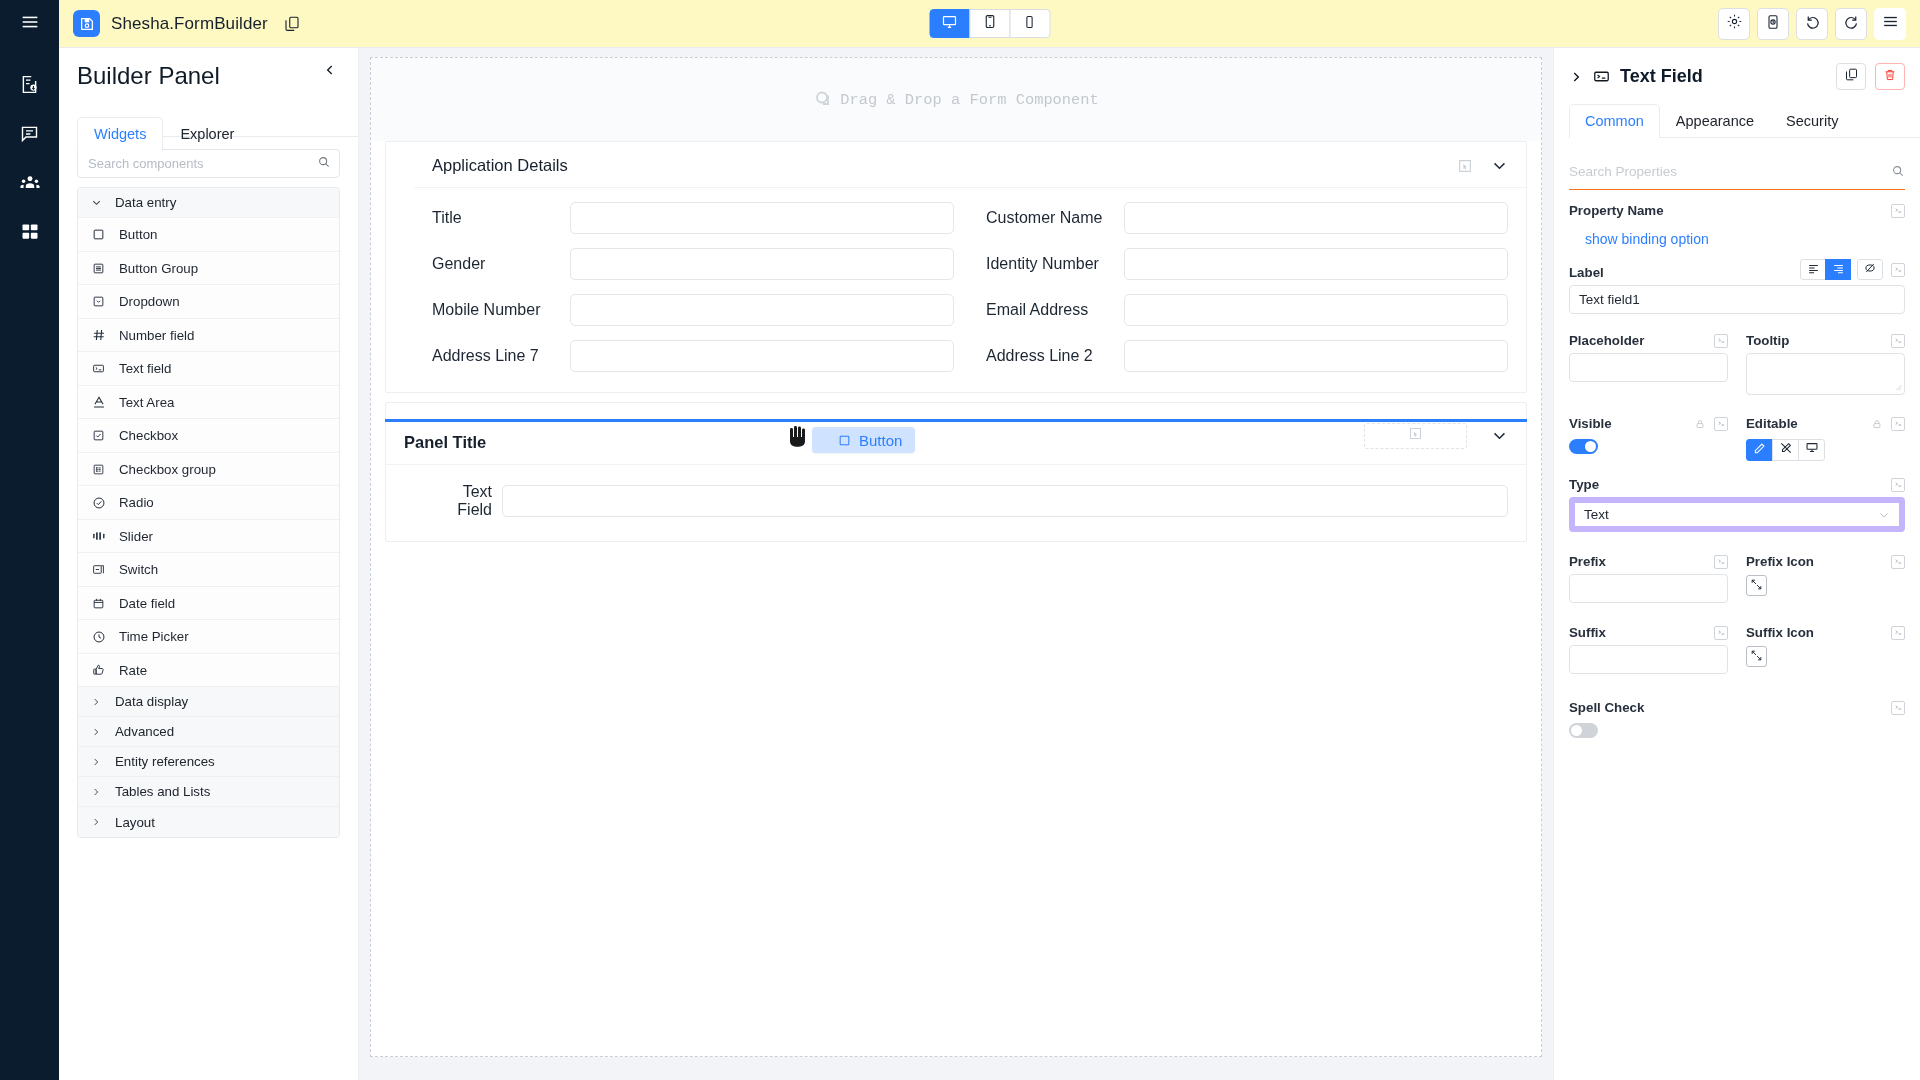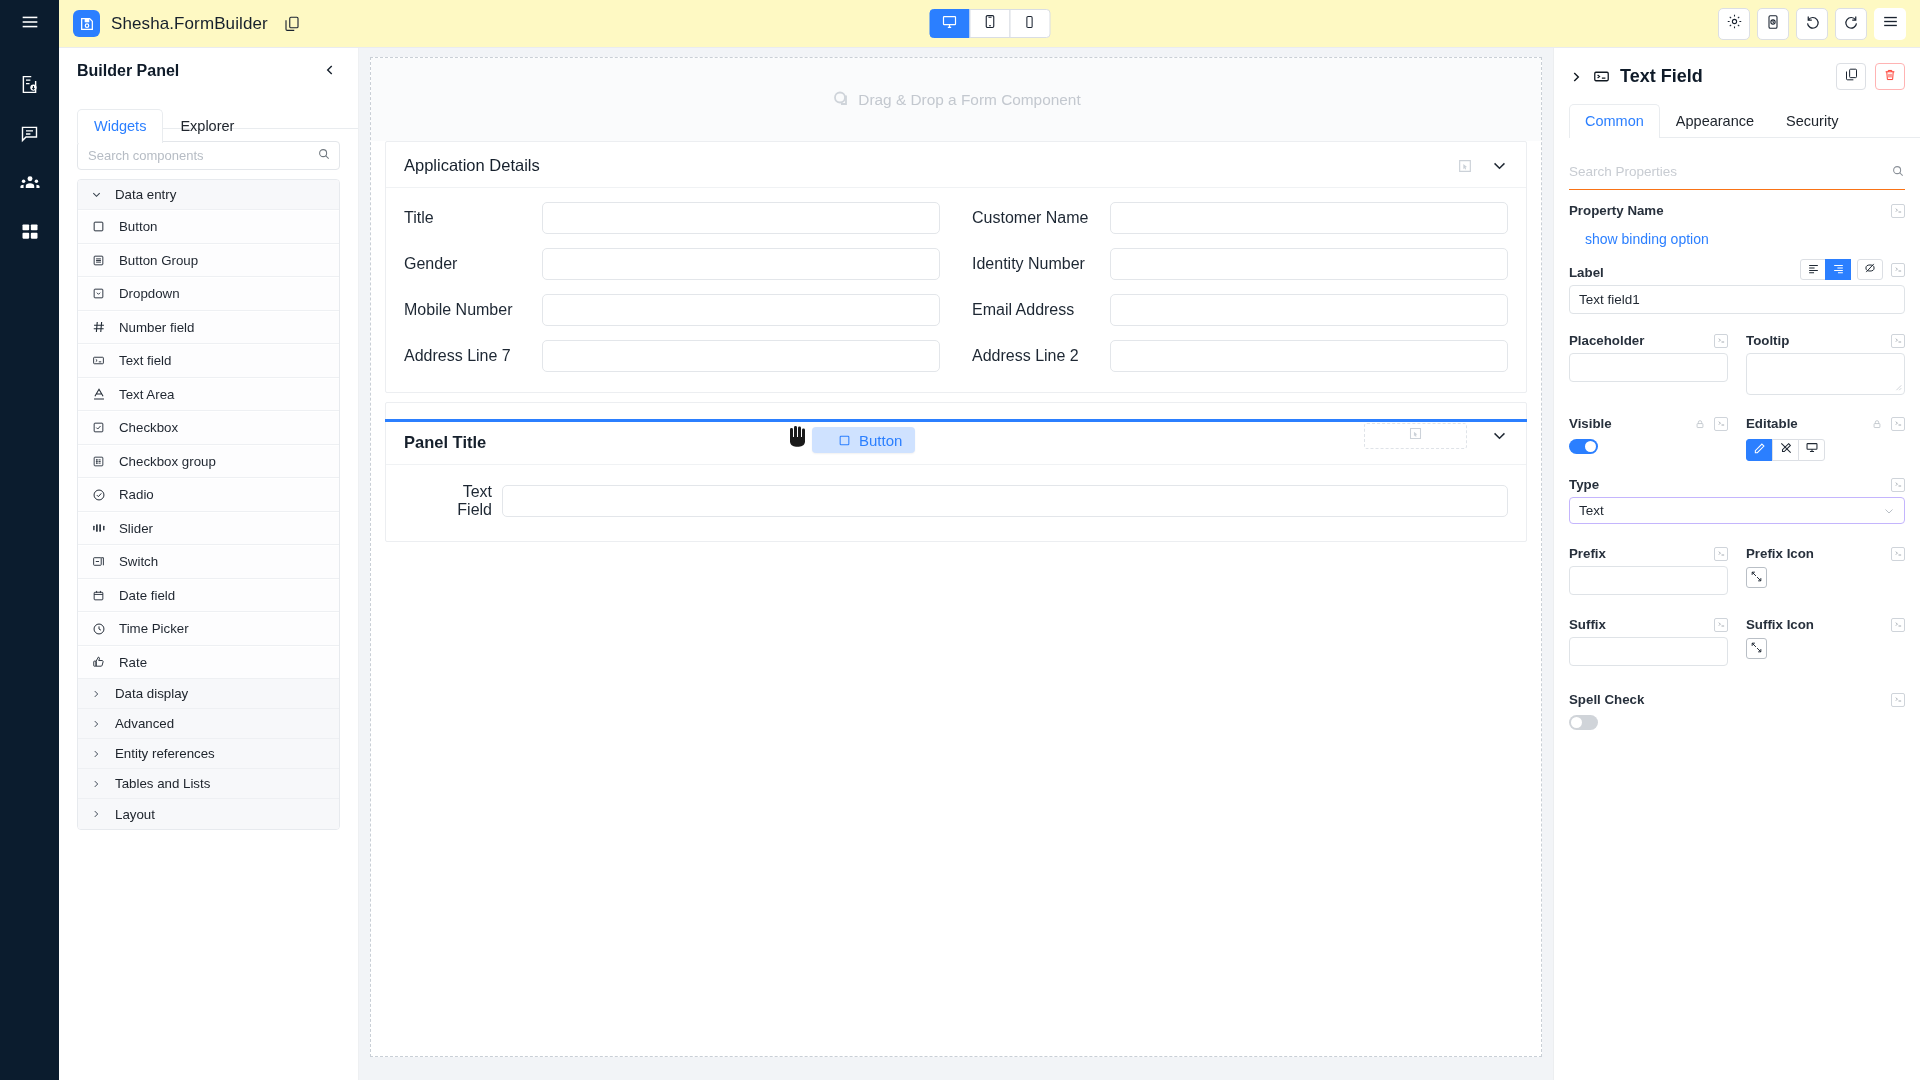--- a/index.html
+++ b/index.html
@@ -64,21 +64,21 @@
   .body { display: flex; flex: 1 1 auto; min-height: 0; }
 
   
   .builder {
     width: 300px; flex: 0 0 300px; background: #fff; border-right: 1px solid #eef0f2;
     padding: 0; position: relative; display:flex; flex-direction:column;
   }
   .builder-head {
     padding: 14px 18px 0 18px; display: flex; align-items: flex-start;
   }
-  .builder-title { font-size: 16px; font-weight: 700; color: #0f1b29; }
+  .builder-title { font-size: 24px; font-weight: 400; color: #0f1b29; }
   .collapse-btn {
     margin-left: auto; cursor: pointer; width: 20px; height: 20px;
     display: flex; align-items: center; justify-content: center; color: #1b2430;
   }
   .tabs-row { display: flex; margin: 12px 0 0 18px; border-bottom: 1px solid #e9ecef; width: calc(100% - 18px); }
   .bp-tab {
     padding: 8px 16px 9px 16px; font-size: 14.5px; color: #20262e; cursor: pointer;
     border: 1px solid transparent; border-bottom: none; background: transparent; position: relative; top: 15px;
   }
   .bp-tab.active {
@@ -114,26 +114,26 @@
   .canvas-area {
     flex: 1 1 auto; background: #f2f4f7; position: relative; padding: 9px 0 0 0;
     display: flex; justify-content: center; overflow: hidden;
   }
   .canvas-sheet {
     width: 1172px; height: 1000px; background: #ffffff; border: 1px dashed #c9cfd6;
     position: relative;
   }
   .dropzone-top {
     height: 83px; background: #fafbfc; display: flex; align-items: center; justify-content: center;
-    gap: 3px; color: #c3c8cf; font-size: 15.4px;
+    gap: 3px; color: #c3c8cf; font-size: 15.4px; font-family: Liberation Mono, monospace;
   }
   .dz-ico { display: flex; align-items: center; color: #cfd4da; }
 
   .fcard {
-    background: #fff; border: 1px solid #eceef1; margin: 0 14px; border-radius: 2px;
+    background: #fff; border: 1px solid #eceef1; margin: 0 14px; border-radius: 2px; padding-left: 28px;
   }
   .fcard-head {
     display: flex; align-items: center; padding: 14px 18px 12px 18px;
     border-bottom: 1px solid #f0f2f4;
   }
   .fcard-title { font-size: 16.5px; color: #16202c; }
   .fcard-head-actions { margin-left: auto; display: flex; align-items: center; gap: 18px; }
   .head-ico { color: #cbd1d8; display: flex; cursor: pointer; }
   .head-chev { color: #1f2833; display: flex; cursor: pointer; }
 
@@ -256,21 +256,21 @@
   .editable-group { display: flex; margin-top: 8px; }
   .eg-btn {
     width: 27px; height: 22px; border: 1px solid #dcdfe4; background: #fff;
     display: flex; align-items: center; justify-content: center; cursor: pointer; margin-left: -1px;
   }
   .eg-btn:first-child { border-radius: 3px 0 0 3px; margin-left: 0; }
   .eg-btn:last-child { border-radius: 0 3px 3px 0; }
   .eg-btn.sel { background: #2b7fff; border-color: #2b7fff; }
 
   .pselect {
-    width: 100%; height: 27px; border: 1px solid #c4b5fd; border-radius: 4px; margin-top: 5px;
+    width: 100%; height: 35px; border: 6px solid #c4b5fd; border-radius: 4px; margin-top: 5px;
     display: flex; align-items: center; padding: 0 9px; font-size: 13.5px; color: #1f2731;
     cursor: pointer; background: #fff;
   }
   .pselect .sv { flex: 1 1 auto; }
   .pselect .sc { color: #b9bfc6; display: flex; }
 
   .icon-pick {
     width: 21px; height: 21px; border: 1px solid #b9bfc6; border-radius: 3px; margin-top: 6px;
     display: flex; align-items: center; justify-content: center; cursor: pointer;
   }

